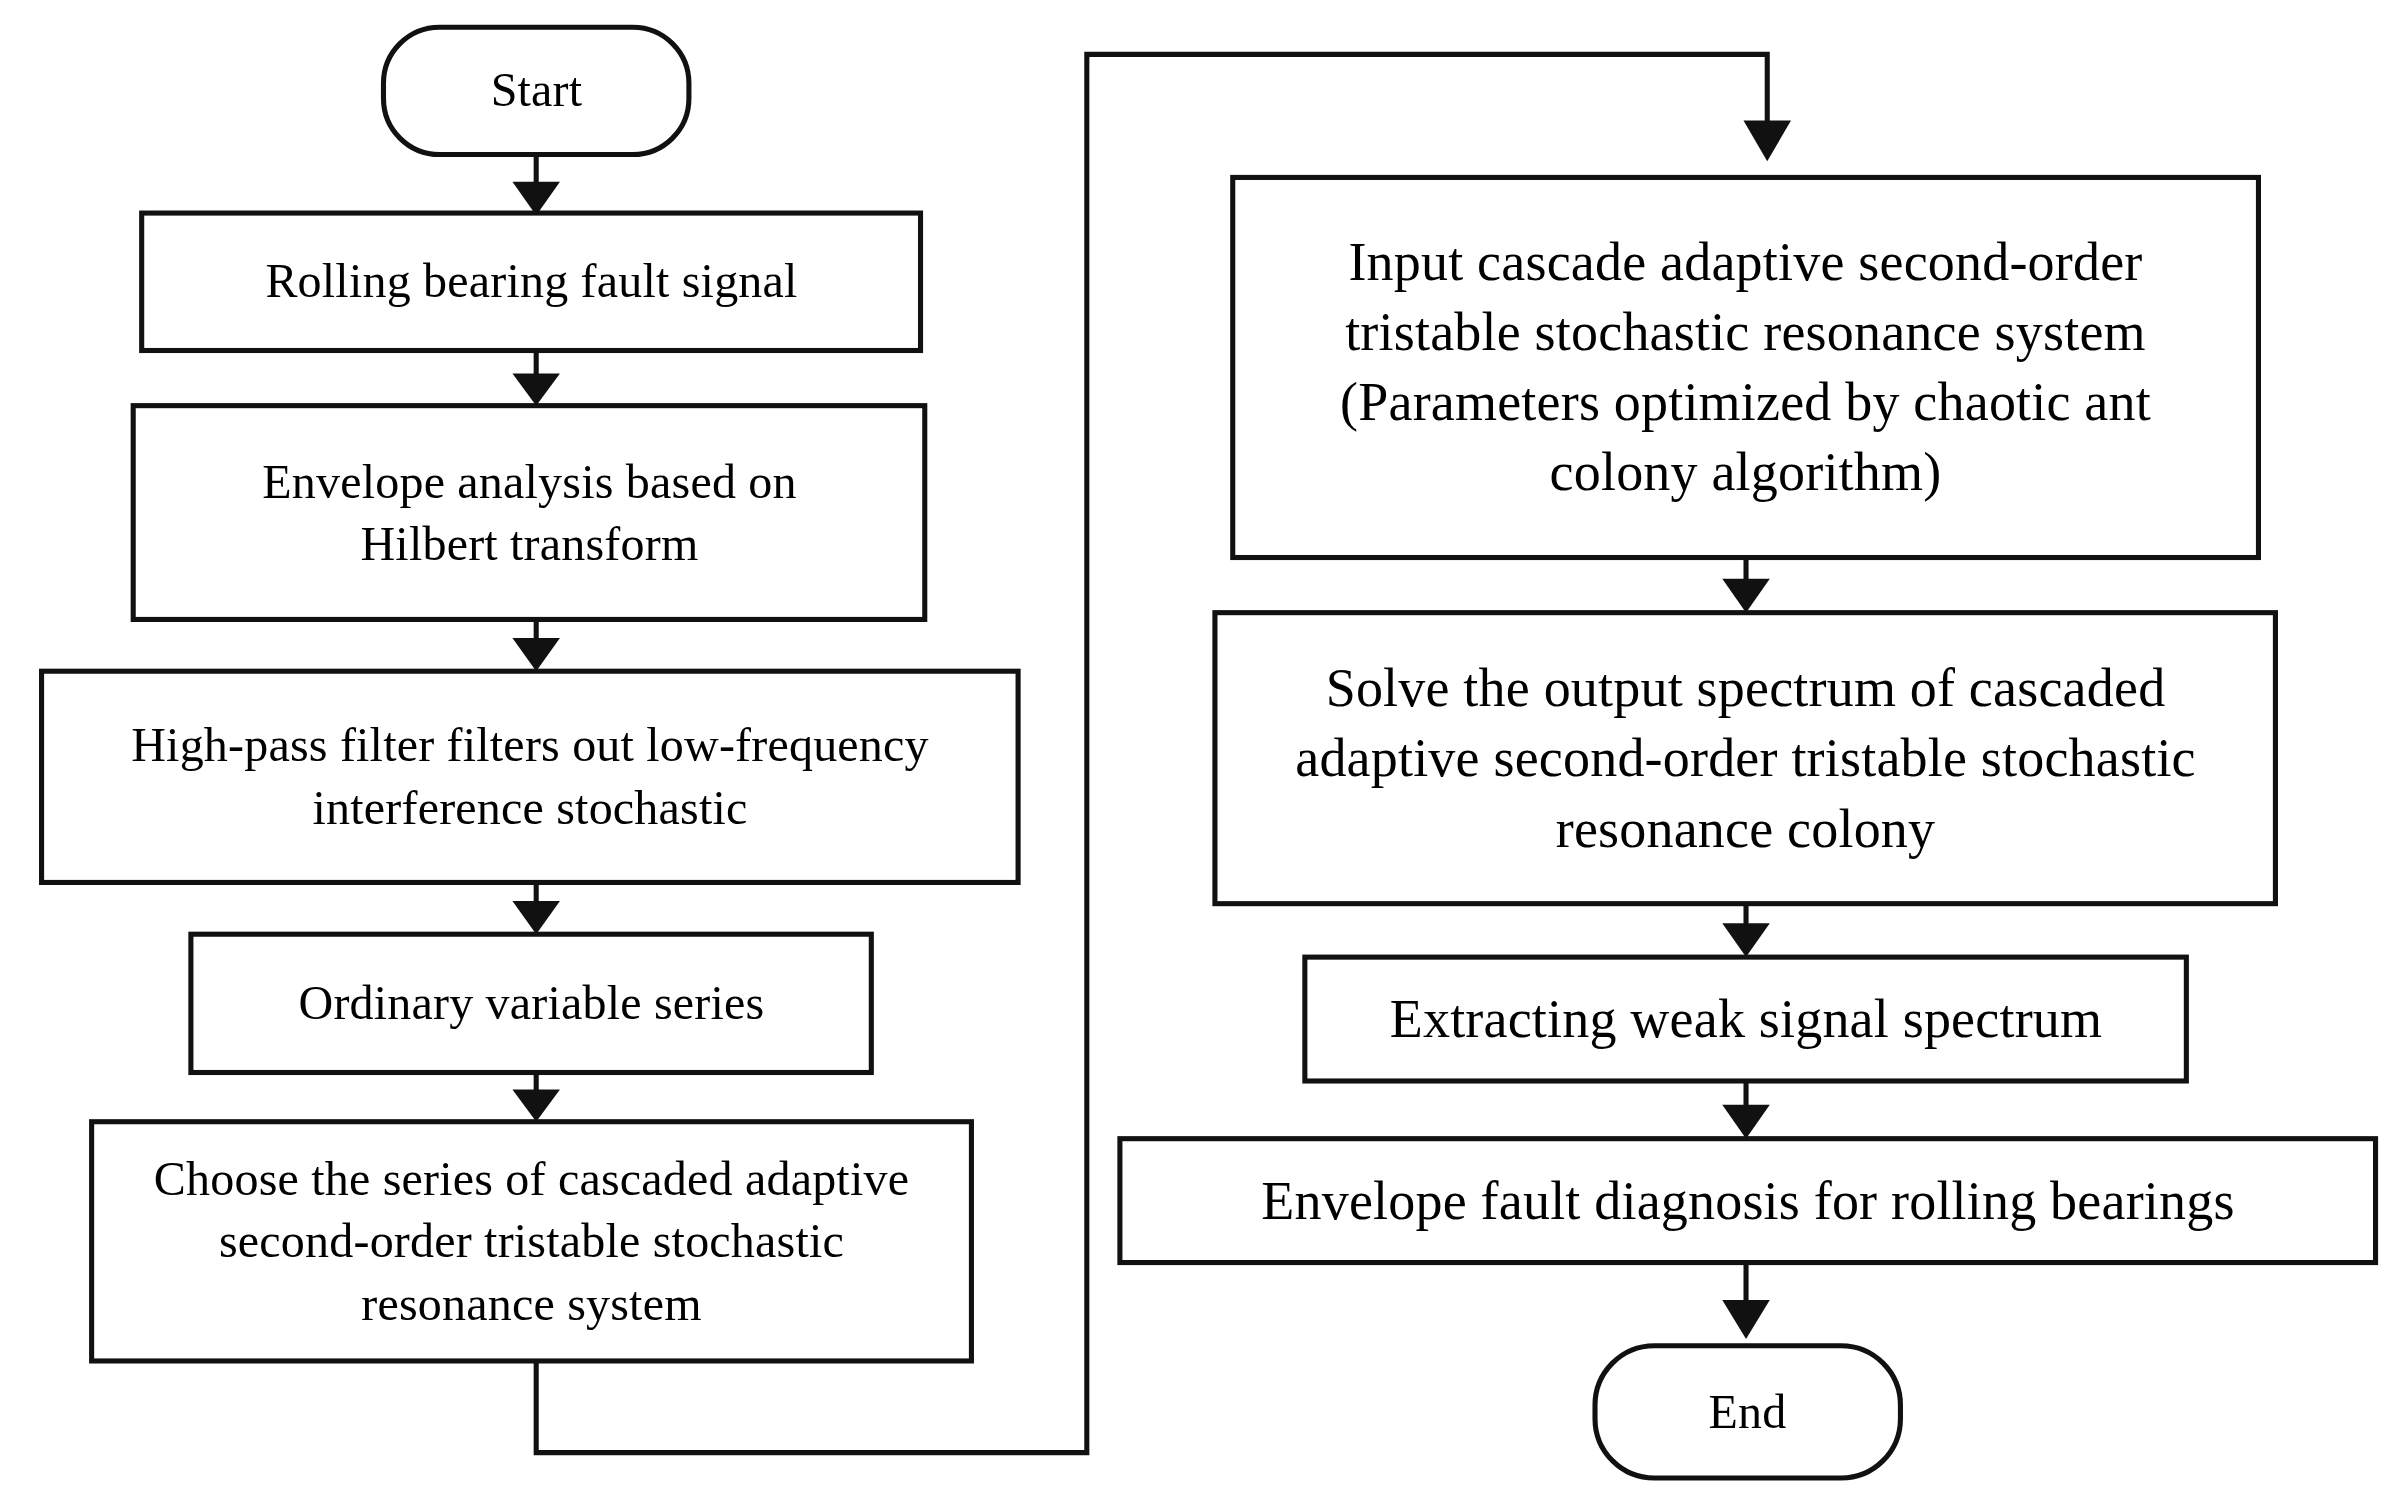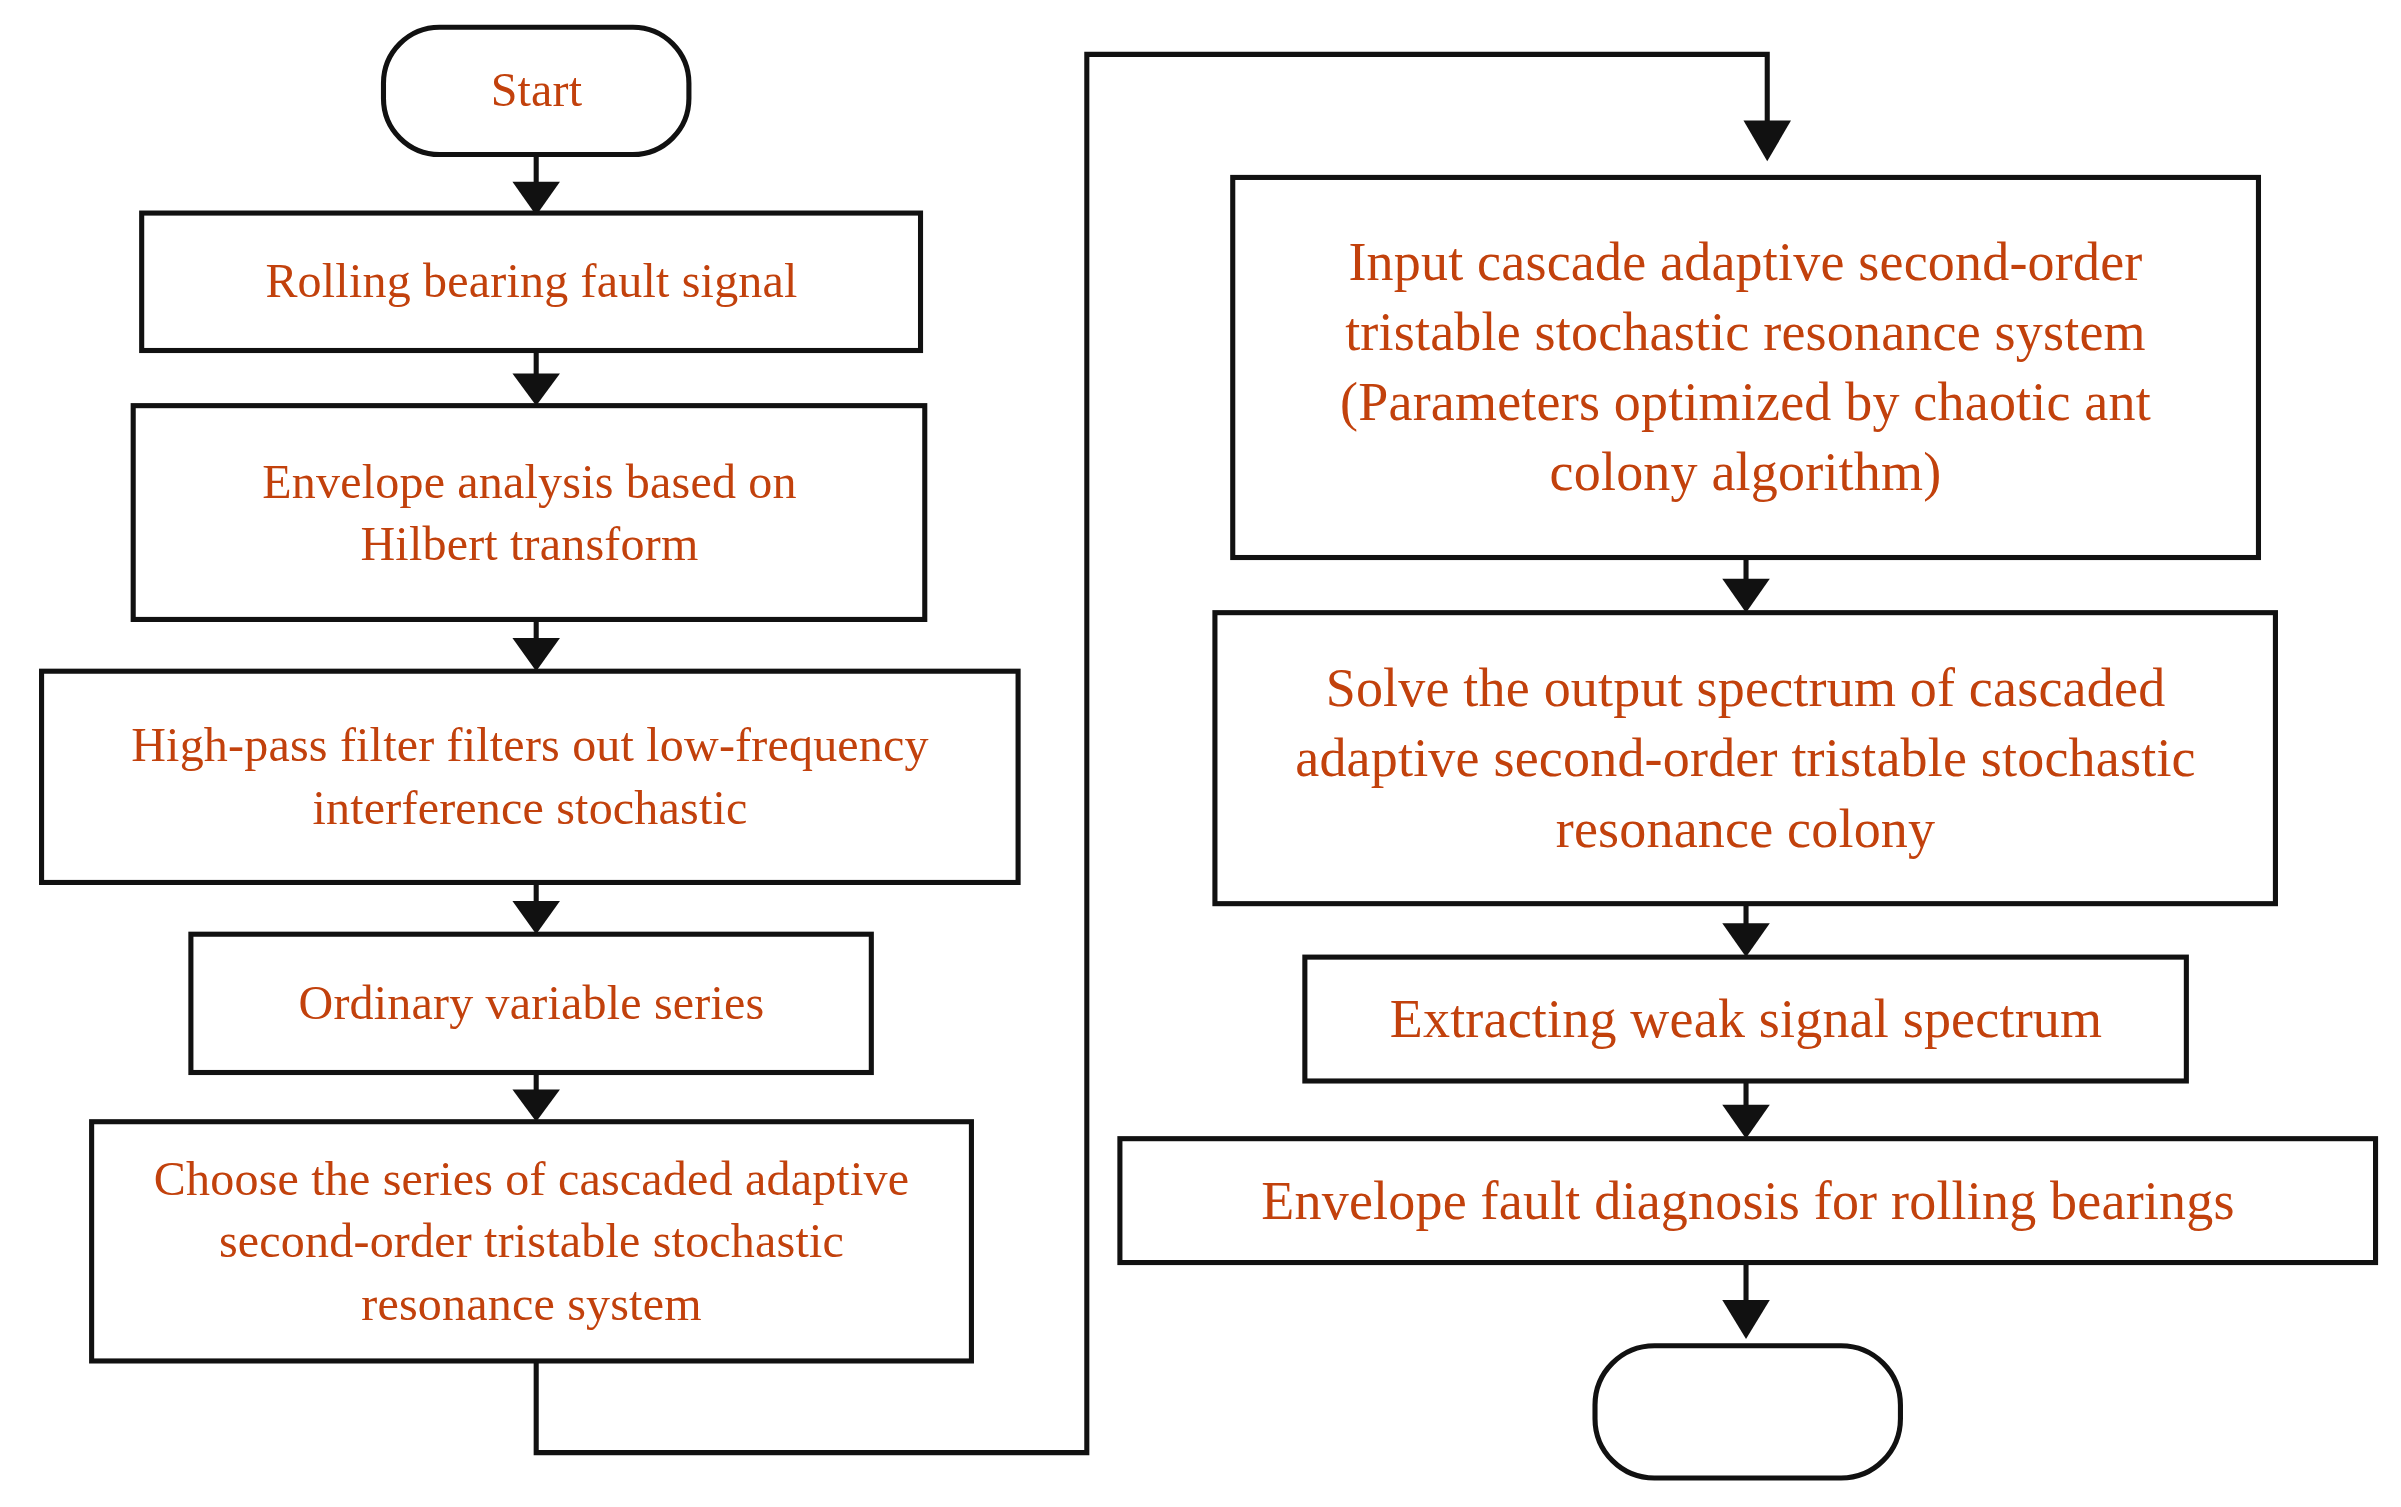--- a/index.html
+++ b/index.html
@@ -41,21 +41,21 @@
   .edge-head {
     fill: #111111;
     stroke: none;
   }
   .node-text {
     position: absolute;
     display: flex;
     align-items: center;
     justify-content: center;
     text-align: center;
-    color: #c2410c;
+    color: #000000;
     font-family: "Liberation Serif", "DejaVu Serif", serif;
     line-height: 1.30;
     letter-spacing: 0.2px;
     box-sizing: border-box;
     padding: 0 12px;
     pointer-events: none;
   }
   .t-54 { font-size: 54px; }
   .t-56 { font-size: 48px; }
 </style>
@@ -152,15 +152,16 @@
   <div class="node-text t-56" style="left:117px; top:1122px; width:829px; height:239px;">Choose the series of cascaded adaptive second-order tristable stochastic resonance system</div>
 
   <div class="node-text t-54" style="left:1254px; top:177px; width:983px; height:380px;">Input cascade adaptive second-order tristable stochastic resonance system (Parameters optimized by chaotic ant colony algorithm)</div>
 
   <div class="node-text t-54" style="left:1249px; top:613px; width:993px; height:291px;">Solve the output spectrum of cascaded adaptive second-order tristable stochastic resonance colony</div>
 
   <div class="node-text t-54" style="left:1305px; top:957px; width:882px; height:124px;">Extracting weak signal spectrum</div>
 
   <div class="node-text t-54" style="left:1120px; top:1139px; width:1256px; height:124px;">Envelope fault diagnosis for rolling bearings</div>
 
+  <div class="node-text t-56" style="left:1595px; top:1346px; width:305px; height:132px;">End</div>
 
 </div>
 
 
 </body></html>

